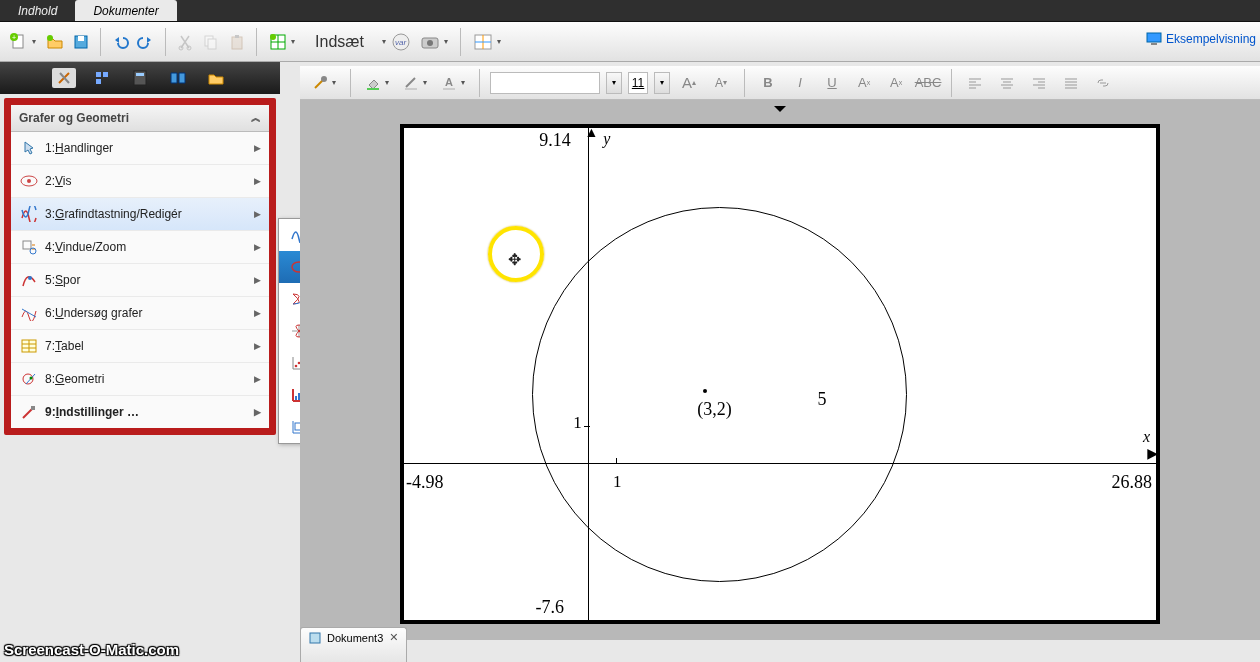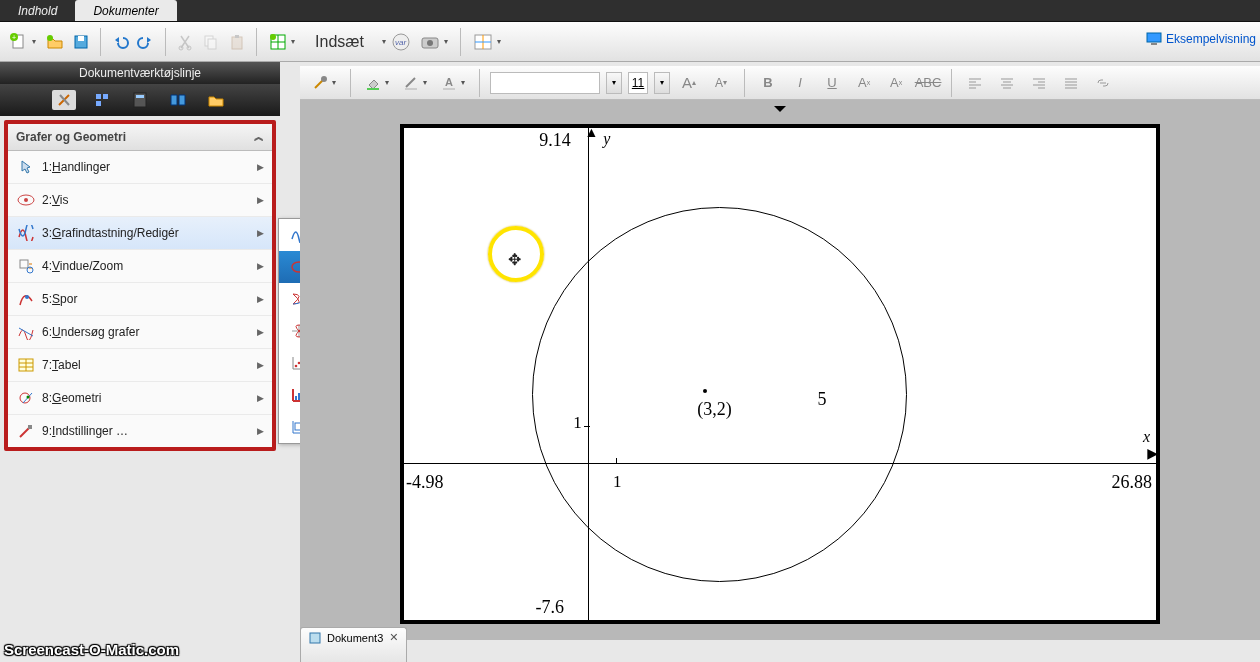--- a/index.html
+++ b/index.html
@@ -20,25 +20,25 @@
 
 .preview-link { position:absolute; right:4px; top:10px; font-size:12px; color:#0055cc; display:flex; align-items:center; gap:4px; cursor:pointer; }
 
 
 .left-column { position:absolute; left:0; top:62px; width:280px; }
 .doc-toolbar-title { background:linear-gradient(#555,#222); color:#eee; text-align:center; font-size:12px; padding:4px 0; }
 .doc-toolbar-icons { background:linear-gradient(#444,#1a1a1a); display:flex; justify-content:center; gap:14px; padding:6px 0; }
 .doc-icon-slot { width:24px; height:20px; display:flex; align-items:center; justify-content:center; cursor:pointer; }
 .doc-icon-slot.active { background:#ddd; border-radius:2px; }
 
-.panel { margin:4px; border:4px solid #b91c1c; border-radius:2px; background:#fafafa; }
+.panel { margin:4px; border:7px solid #b91c1c; border-radius:2px; background:#fafafa; }
 .panel-header { background:linear-gradient(#f5f5f5,#e0e0e0); padding:6px 8px; font-size:12px; font-weight:bold; color:#444; display:flex; justify-content:space-between; border-bottom:1px solid #bbb; }
 .panel-collapse { font-size:10px; color:#666; cursor:pointer; }
 .menu-item { display:flex; align-items:center; padding:7px 8px; font-size:12px; color:#222; border-bottom:1px solid #eaeaea; cursor:pointer; position:relative; }
-.menu-item:last-child { border-bottom:none; }
+.menu-item:last-child { border-bottom:none;font-weight:bold; }
 .menu-item.highlight { background:linear-gradient(#e7f0fb,#d6e6fa); }
 .menu-item .iconbox { width:20px; height:18px; margin-right:6px; display:flex; align-items:center; justify-content:center; }
 .menu-item .arrow { position:absolute; right:8px; font-size:9px; color:#666; }
 .menu-item u { text-decoration:underline; }
 
 
 .submenu { position:absolute; background:#fff; border:1px solid #999; box-shadow:1px 1px 4px rgba(0,0,0,.25); }
 .sub-item { display:flex; align-items:center; padding:7px 10px; font-size:12px; color:#222; cursor:pointer; position:relative; }
 .sub-item .iconbox { width:20px; height:18px; margin-right:6px; display:flex; align-items:center; justify-content:center; }
 .sub-item .arrow { position:absolute; right:6px; font-size:9px; color:#555; }
@@ -184,21 +184,20 @@
   <div class="preview-link">
     <svg width="16" height="14">
         <rect x="1" y="1" width="14" height="9" fill="#39f" stroke="#06a"></rect>
         <rect x="5" y="11" width="6" height="2" fill="#888"></rect>
       </svg>
     <span>Eksempelvisning</span>
   </div>
 </div>
 
 <div class="left-column">
-  <div class="doc-toolbar-title">Dokumentværktøjslinje</div>
   <div class="doc-toolbar-icons">
     <div class="doc-icon-slot active">
         <svg width="16" height="16">
           <path d="M3 13L13 3" stroke="#c60" stroke-width="2"></path>
           <path d="M4 3l9 10" stroke="#888" stroke-width="2"></path>
         </svg>
       </div>
     <div class="doc-icon-slot">
         <svg width="16" height="16">
           <rect x="2" y="2" width="5" height="5" fill="#7af"></rect>

